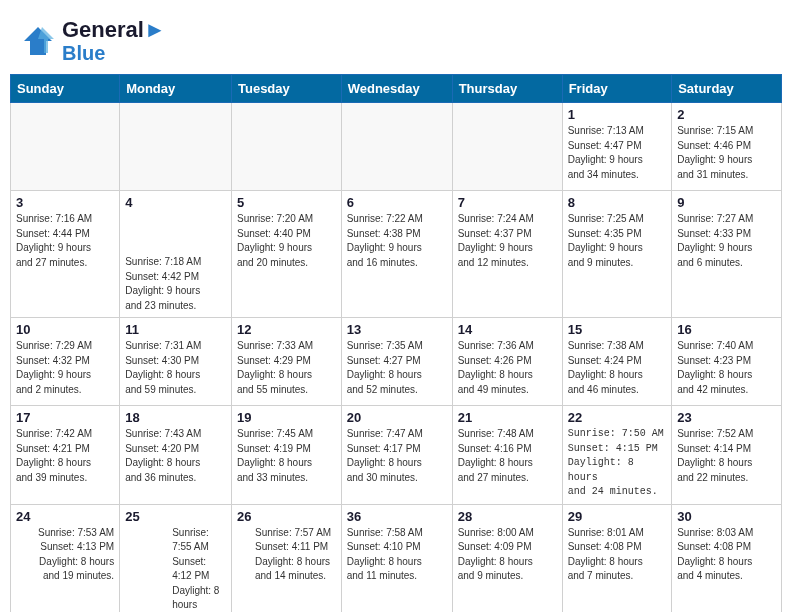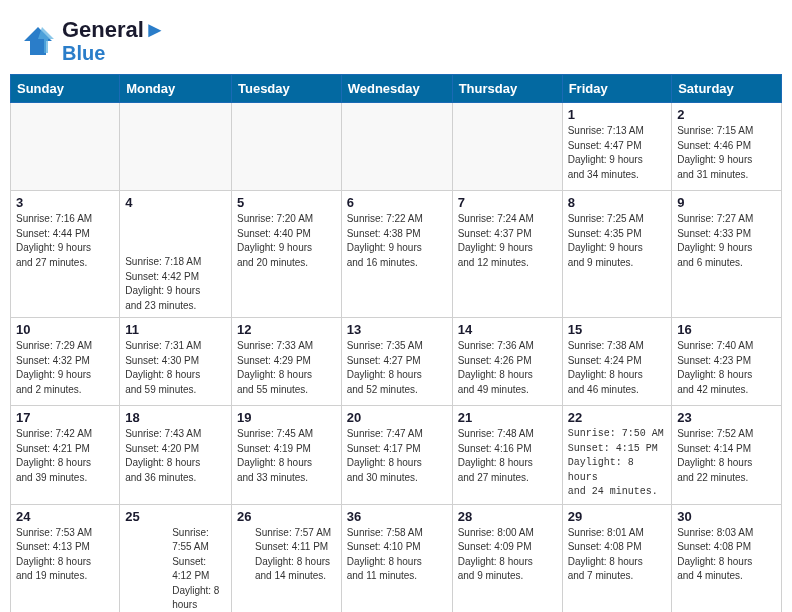--- a/index.html
+++ b/index.html
@@ -248,21 +248,21 @@
               <div class="day-num">23</div>
               <div class="day-info" style="white-space: pre-line;">Sunrise: 7:52 AM
 Sunset: 4:14 PM
 Daylight: 8 hours
 and 22 minutes.</div>
             </td>
           </tr>
           <tr>
             <td>
               <div class="day-num">24</div>
-              <div class="day-info" style="white-space: pre-line;">Sunrise: 7:53 AM
+              <div class="day-info" style="white-space: pre-line; text-align: right;">Sunrise: 7:53 AM
 Sunset: 4:13 PM
 Daylight: 8 hours
 and 19 minutes.</div>
             </td>
             <td>
               <div class="day-num">25</div>
               <div class="day-info" style="white-space: pre-line; margin-left: 47px;">Sunrise: 7:55 AM
 Sunset: 4:12 PM
 Daylight: 8 hours
 and 16 minutes.</div>

